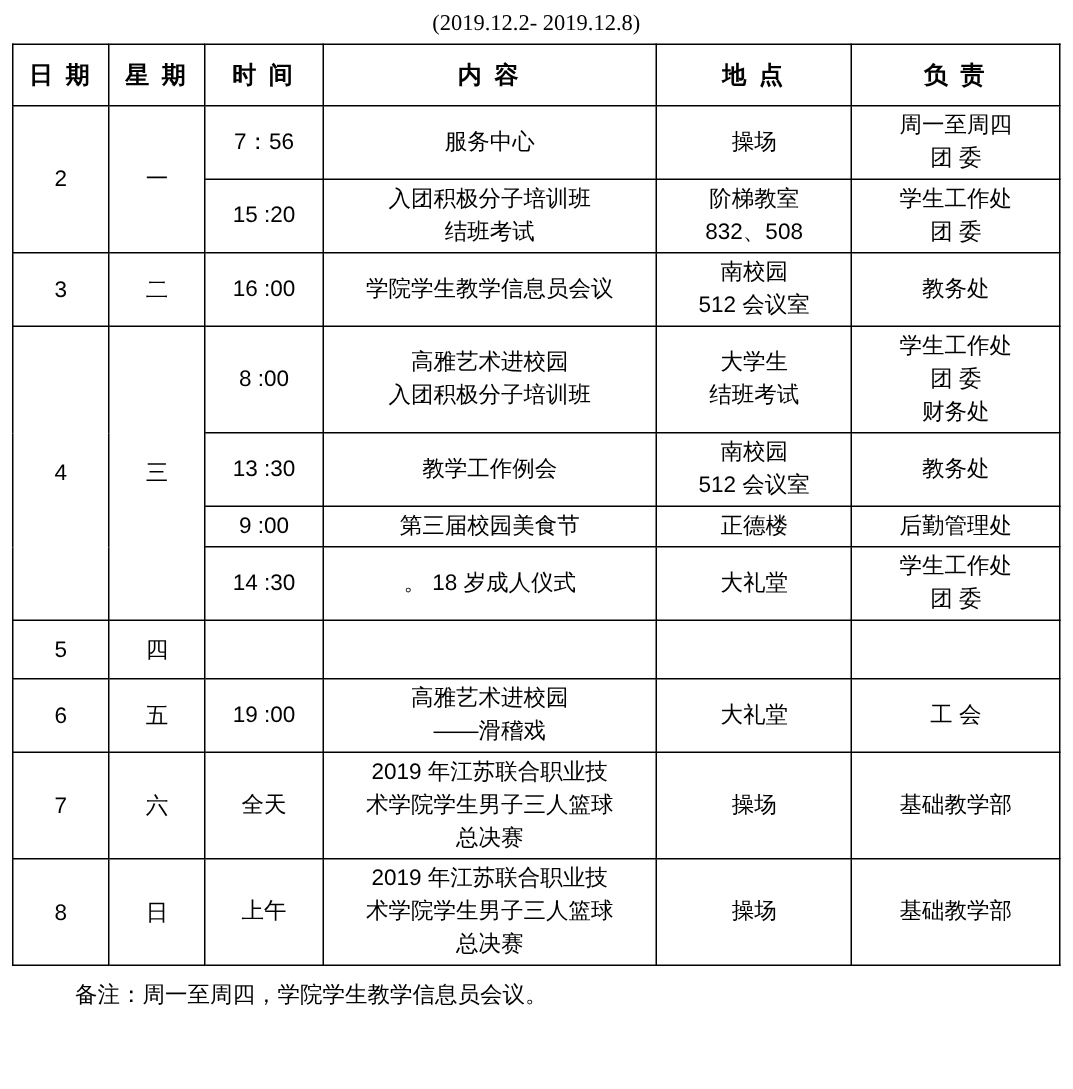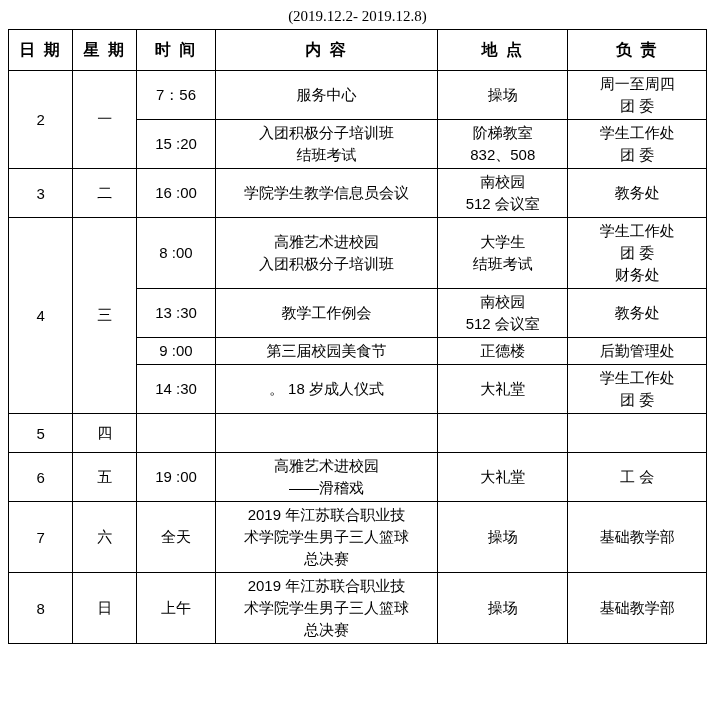--- a/index.html
+++ b/index.html
@@ -369,14 +369,15 @@
           </td>
           <td>
             <span class="cell-lines">
               <span>基础教学部</span>
             </span>
           </td>
         </tr>
       </tbody>
   </table>
 
+  <div class="note">备注：周一至周四，学院学生教学信息员会议。</div>
 
 </div>
 
 </body></html>

